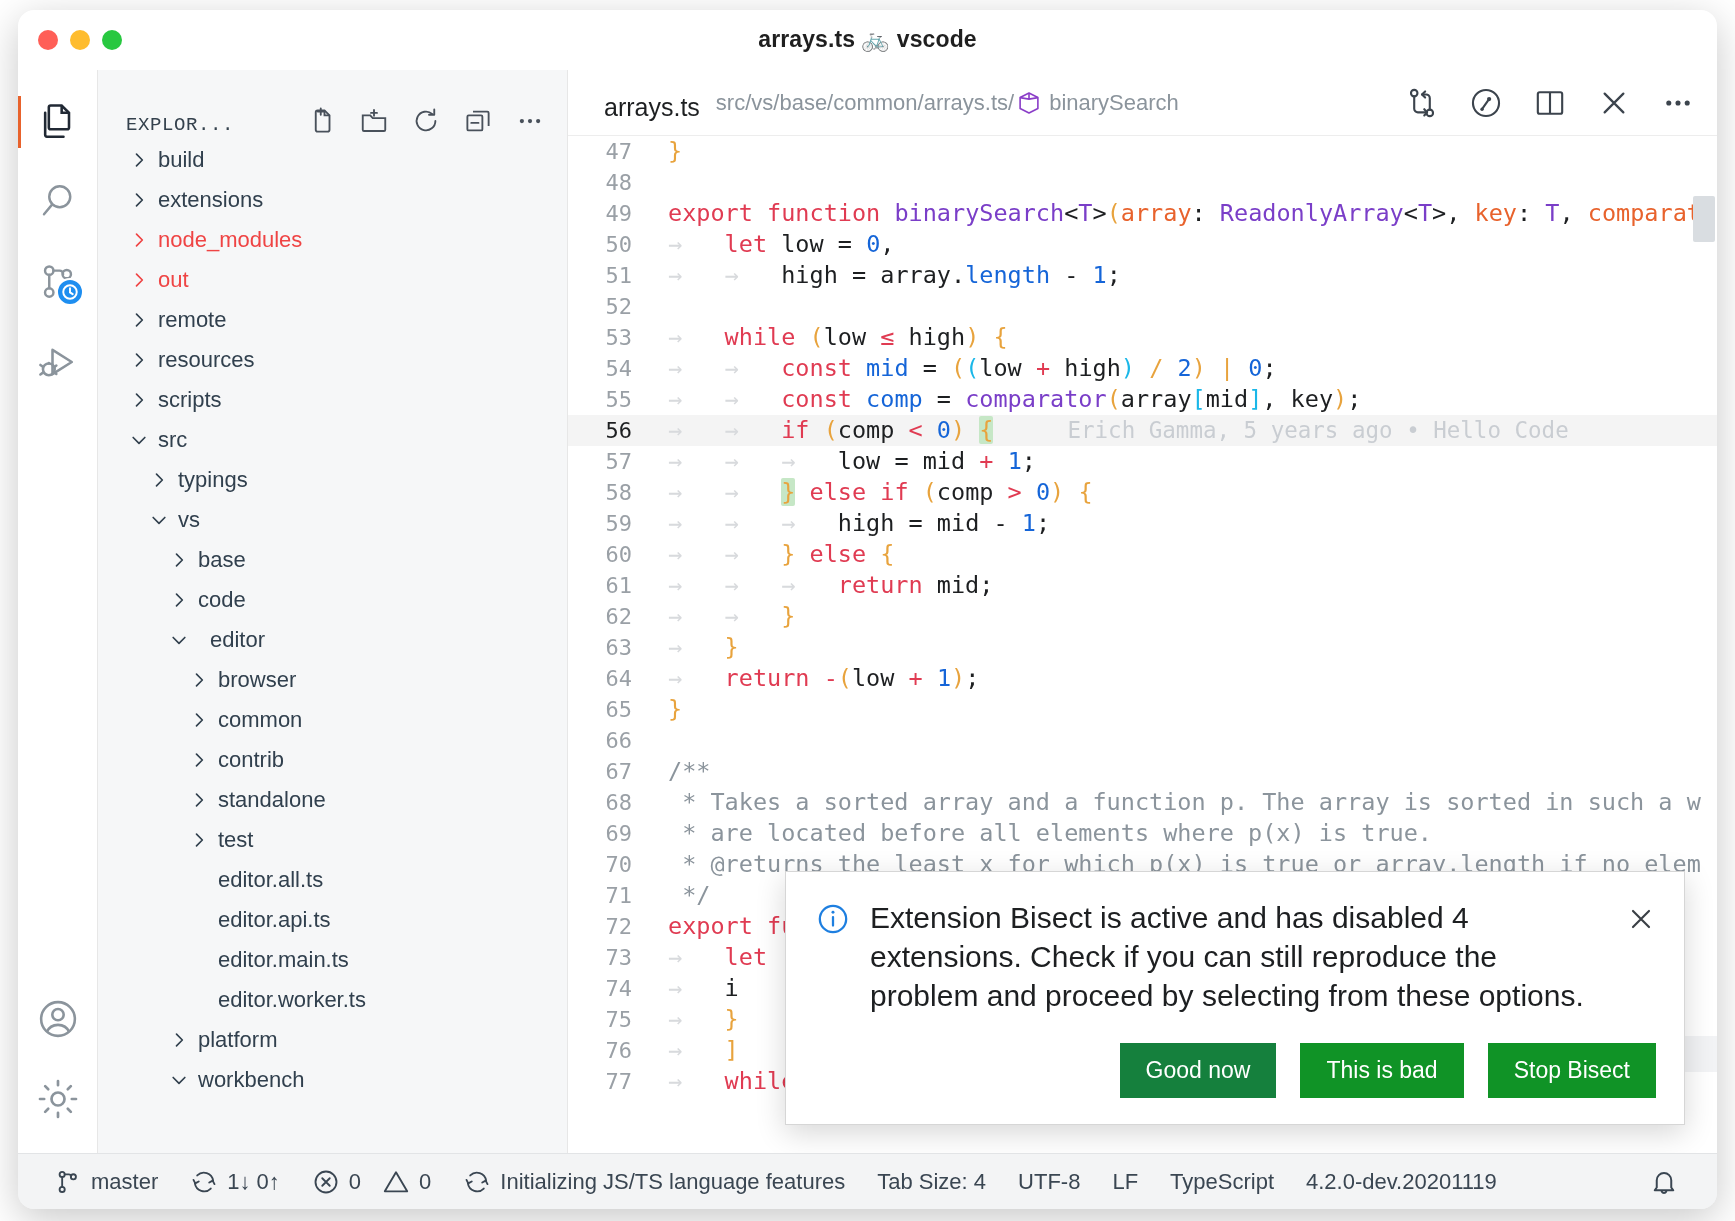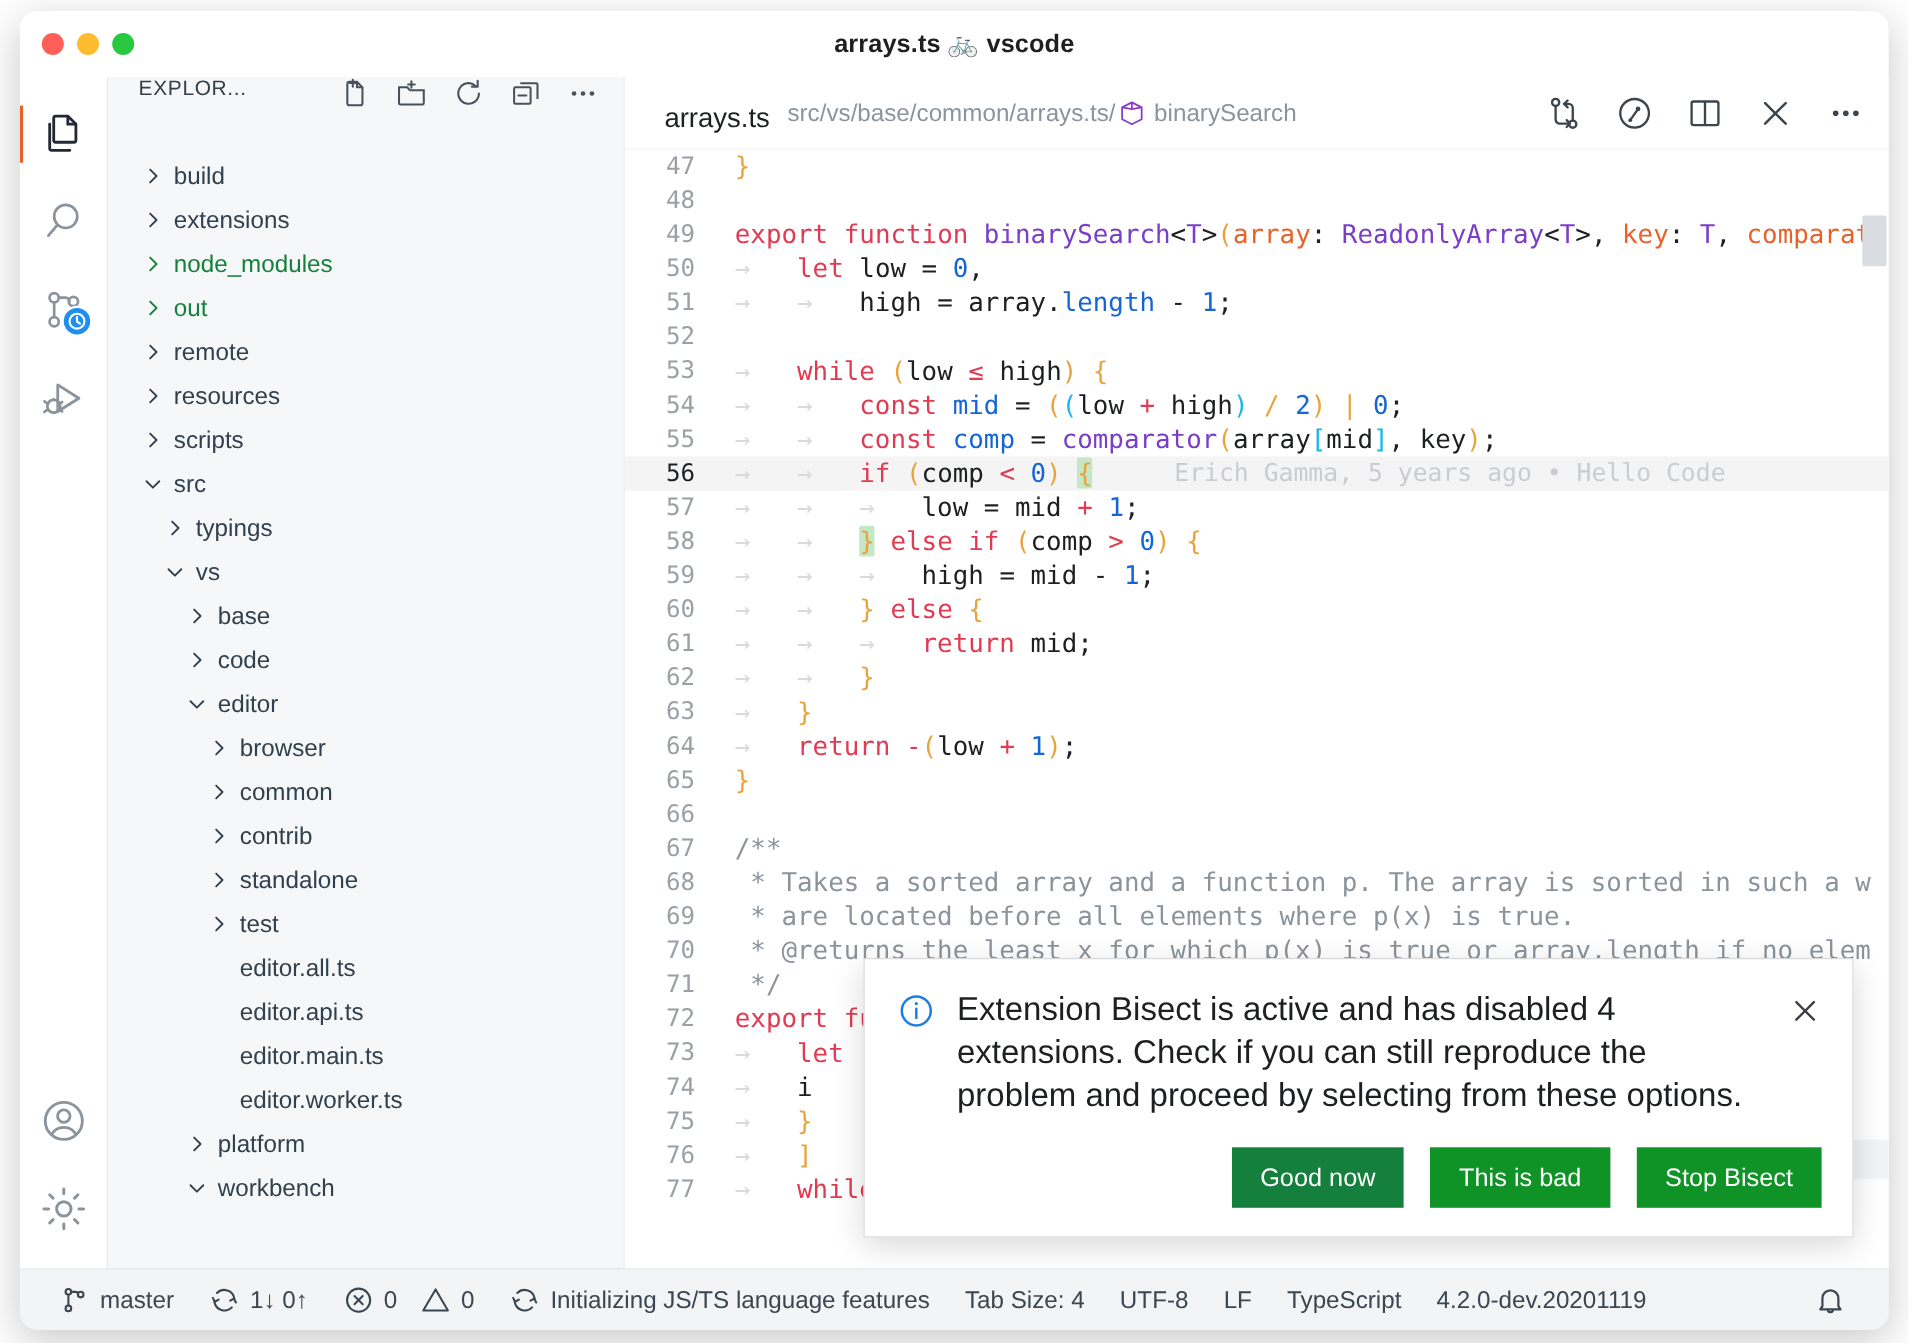--- a/index.html
+++ b/index.html
@@ -102,23 +102,24 @@
     width: 470px;
     background: #f6f7f8;
     border-right: 1px solid #e7e7e7;
     display: flex;
     flex-direction: column;
     min-height: 0;
   }
   .sidebar-header {
     height: 66px;
     display: flex;
-    align-items: flex-start;
+    align-items: flex-end;
     padding: 0 22px 0 28px;
     gap: 16px;
+    font-family: Liberation Mono, monospace;
   }
   .sb-title {
     font-size: 19px;
     color: #34414d;
     letter-spacing: .6px;
     flex: 1;
     white-space: nowrap;
     overflow: hidden;
   }
   .sb-actions { display: flex; align-items: center; gap: 22px; color: #49515b; }
@@ -130,21 +131,21 @@
   }
   .trow {
     height: 40px;
     display: flex;
     align-items: center;
     font-size: 22px;
     color: #31404e;
     cursor: pointer;
     white-space: nowrap;
   }
-  .trow.dim { color: #15803d; }
+  .trow.dim { color: #ef4444; }
   .trow .chev {
     width: 26px; height: 26px;
     display: inline-flex; align-items: center; justify-content: center;
     margin-right: 6px;
     flex: 0 0 26px;
   }
   .trow .chev.none { visibility: hidden; }
 
   
   .editor-group {
@@ -542,21 +543,21 @@
               <span>base</span>
             </div>
             <div class="trow" style="padding-left: 68px;">
               <span class="chev">
                 <svg width="20" height="20" viewBox="0 0 24 24" fill="none" stroke="currentColor" stroke-width="2" stroke-linecap="round" stroke-linejoin="round">
                   <path d="M9 5l7 7-7 7"></path>
                 </svg>
               </span>
               <span>code</span>
             </div>
-            <div class="trow" style="padding-left: 68px;">
+            <div class="trow" style="padding-left: 68px; gap: 12px;">
               <span class="chev">
                 <svg width="20" height="20" viewBox="0 0 24 24" fill="none" stroke="currentColor" stroke-width="2" stroke-linecap="round" stroke-linejoin="round">
                   <path d="M5 9l7 7 7-7"></path>
                 </svg>
               </span>
               <span>editor</span>
             </div>
             <div class="trow" style="padding-left: 88px;">
               <span class="chev">
                 <svg width="20" height="20" viewBox="0 0 24 24" fill="none" stroke="currentColor" stroke-width="2" stroke-linecap="round" stroke-linejoin="round">

